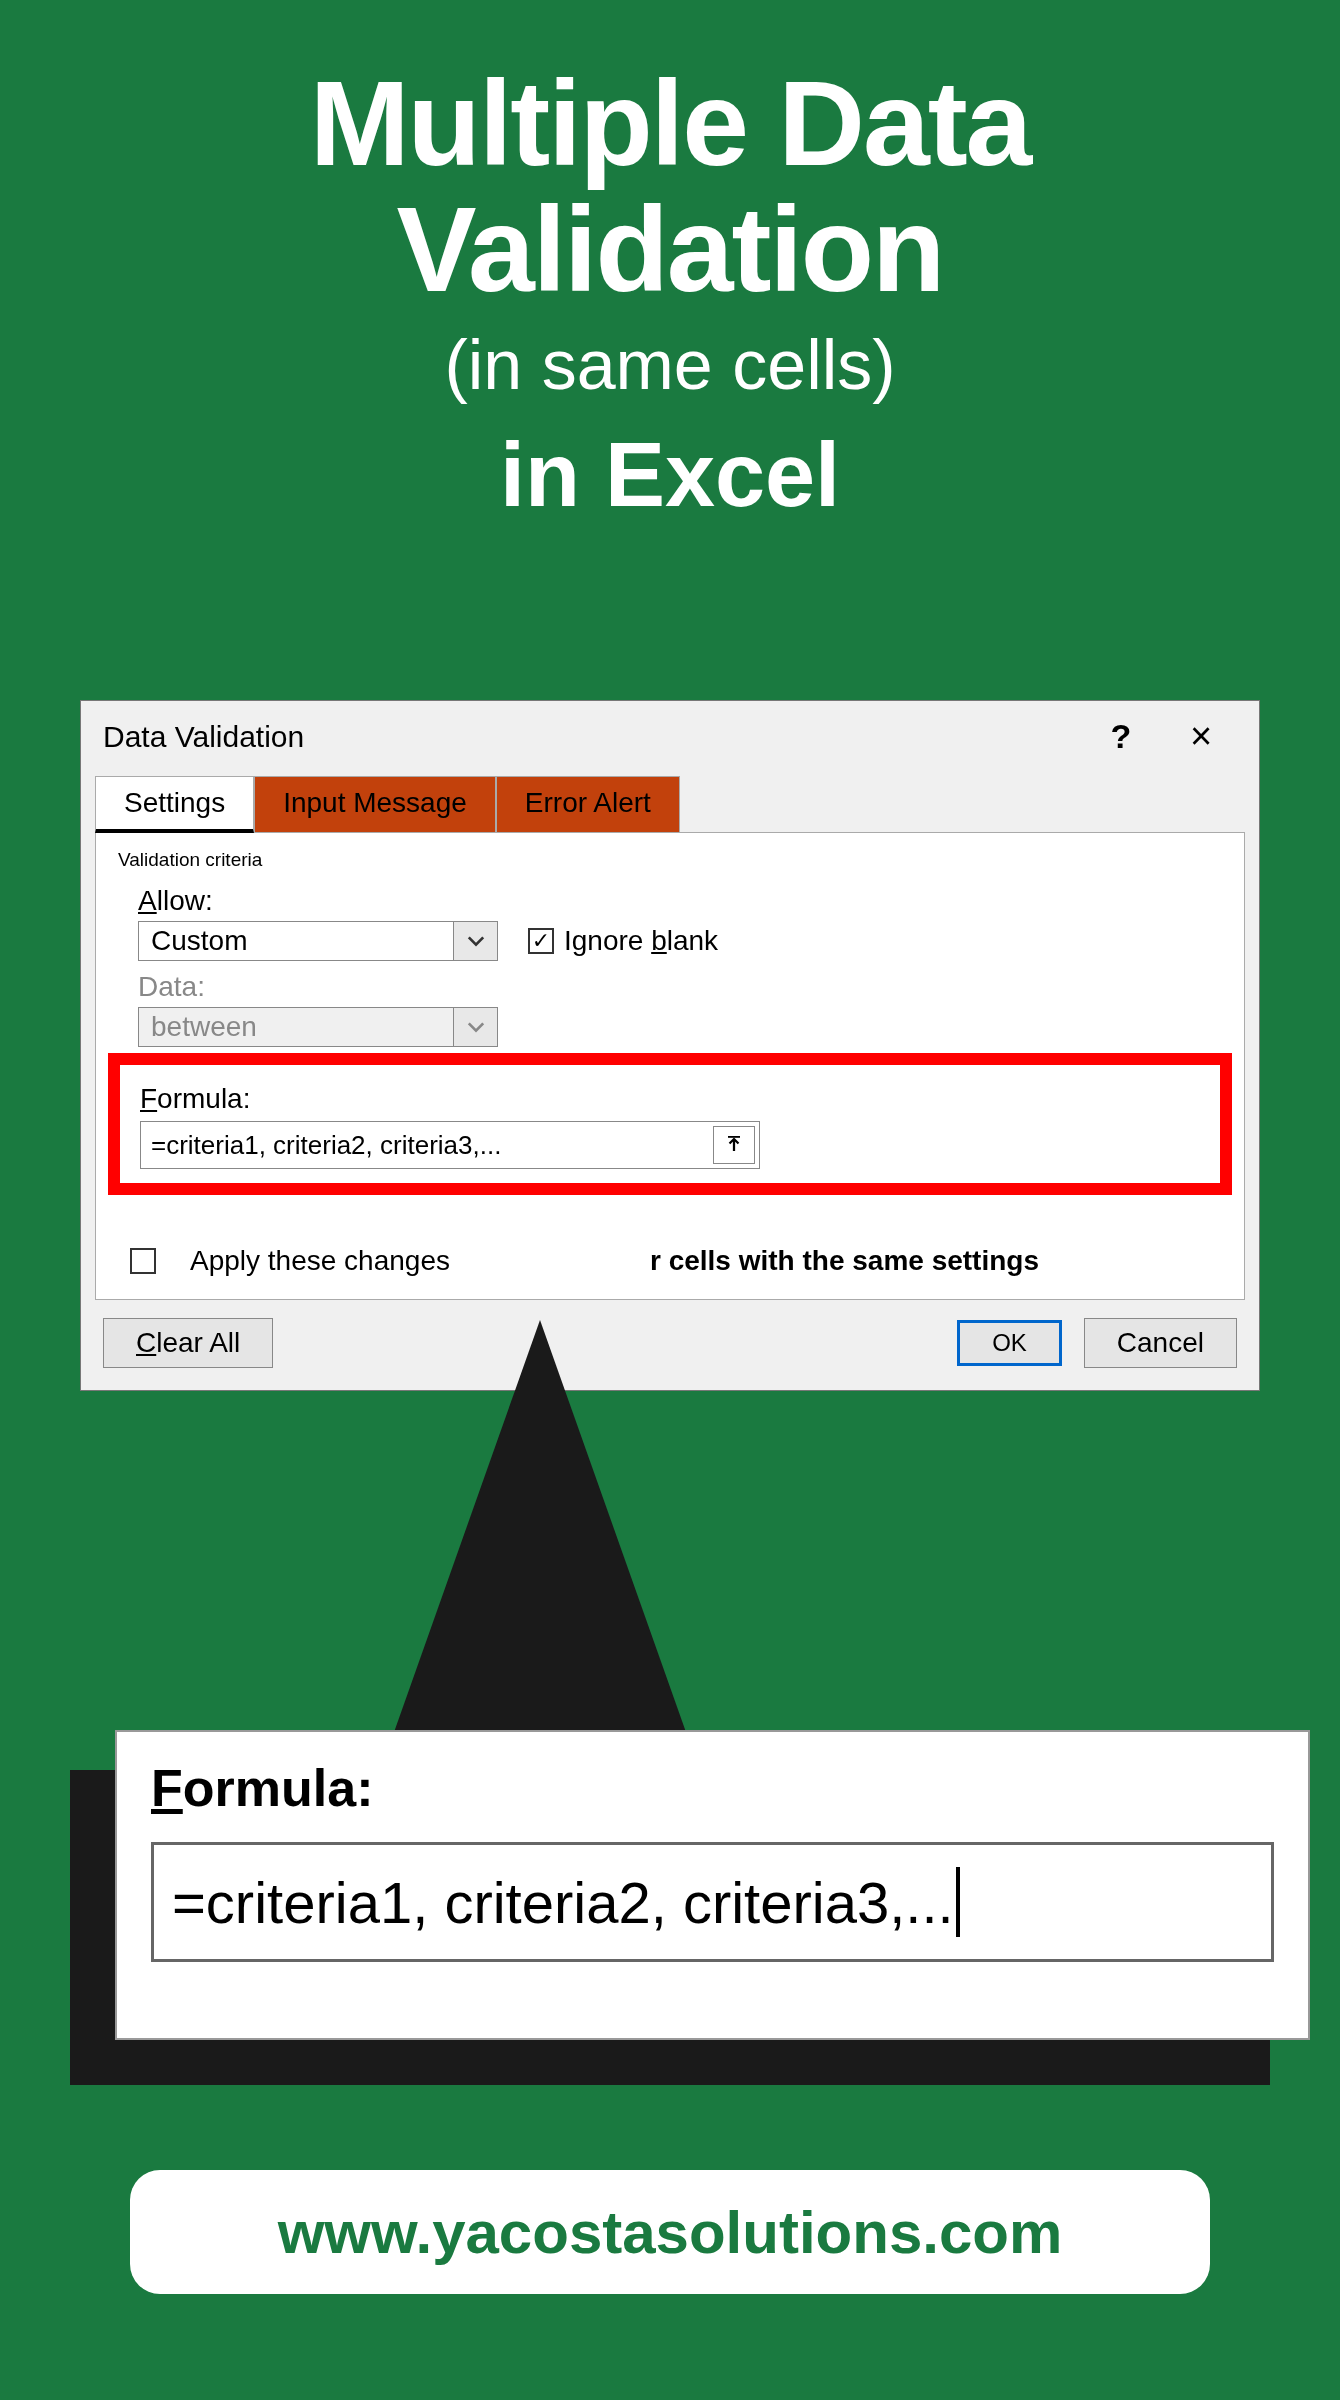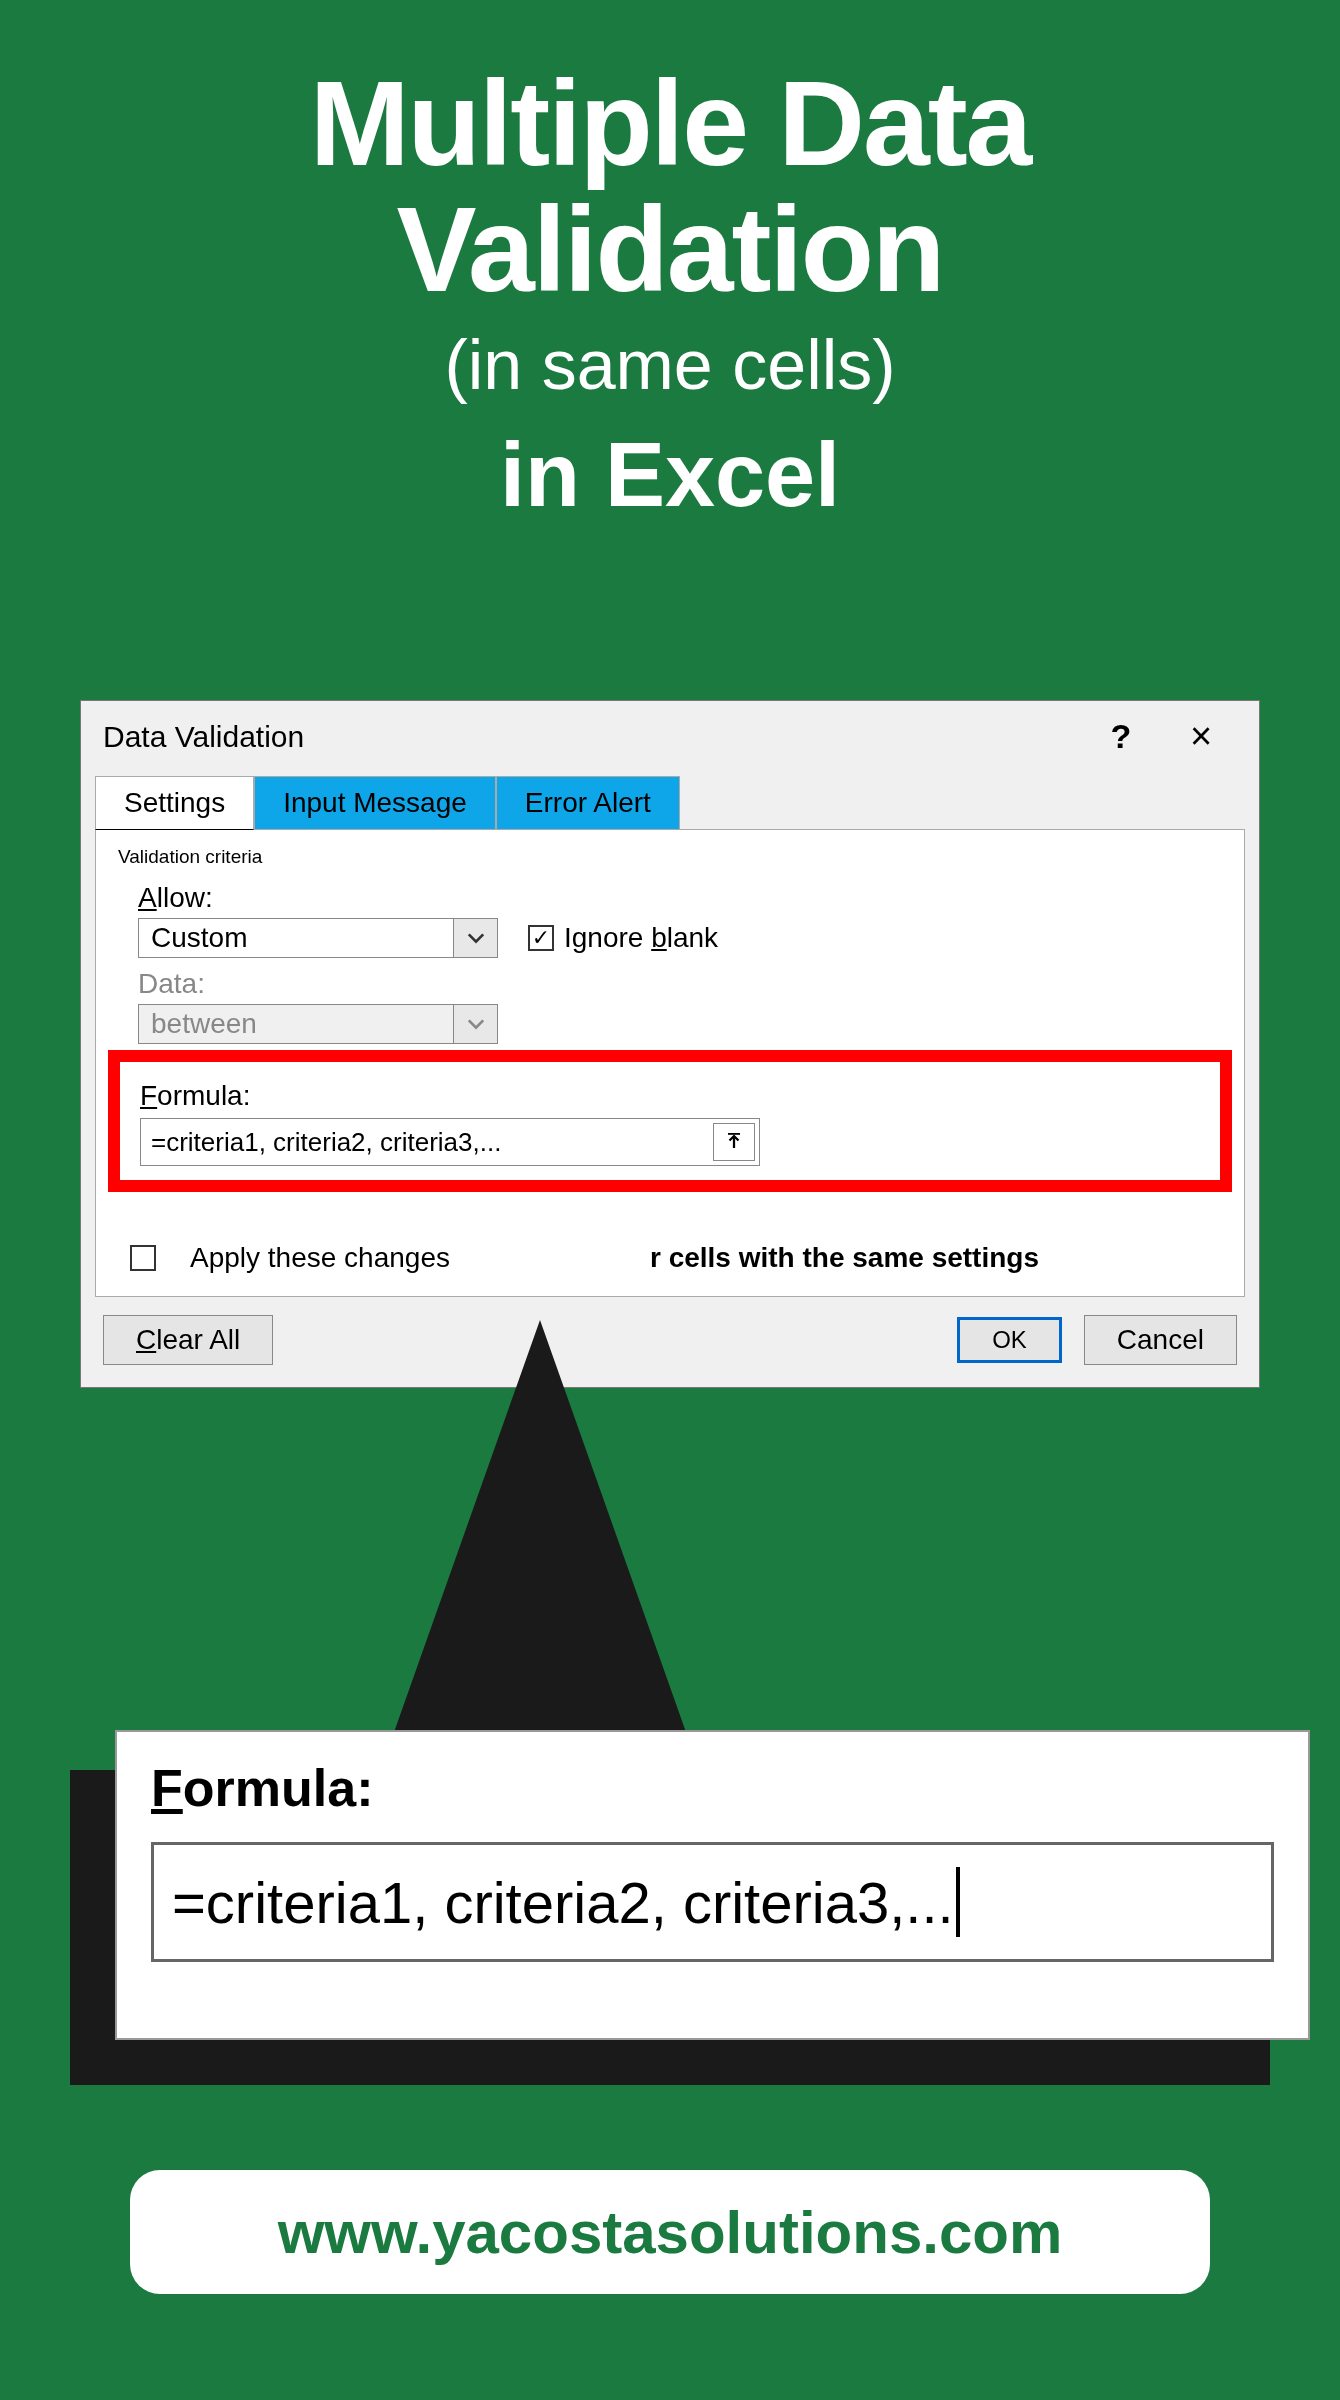--- a/index.html
+++ b/index.html
@@ -49,22 +49,22 @@
 }
 .tab {
   background: #fff;
   border: 1px solid #aaa;
   padding: 10px 28px;
   font-size: 28px;
   margin-right: 0px;
   position: relative;
   z-index: 2;
 }
-.tab.inactive { background:#0ea5e9; border-bottom:1px solid #aaa; }
-.tab.active { border-bottom:1px solid #000000; }
+.tab.inactive { background:#c2410c; border-bottom:1px solid #aaa; }
+.tab.active { border-bottom:4px solid #000000; }
 .tabbody {
   background: #fff;
   border: 1px solid #aaa;
   margin: -1px 14px 0 14px;
   padding: 16px 22px 22px 22px;
   position: relative;
   z-index:1;
 }
 .section-title { font-size: 19px; margin-bottom: 14px; }
 .field-label { display:block; margin: 10px 0 4px 20px; font-size:28px; }

